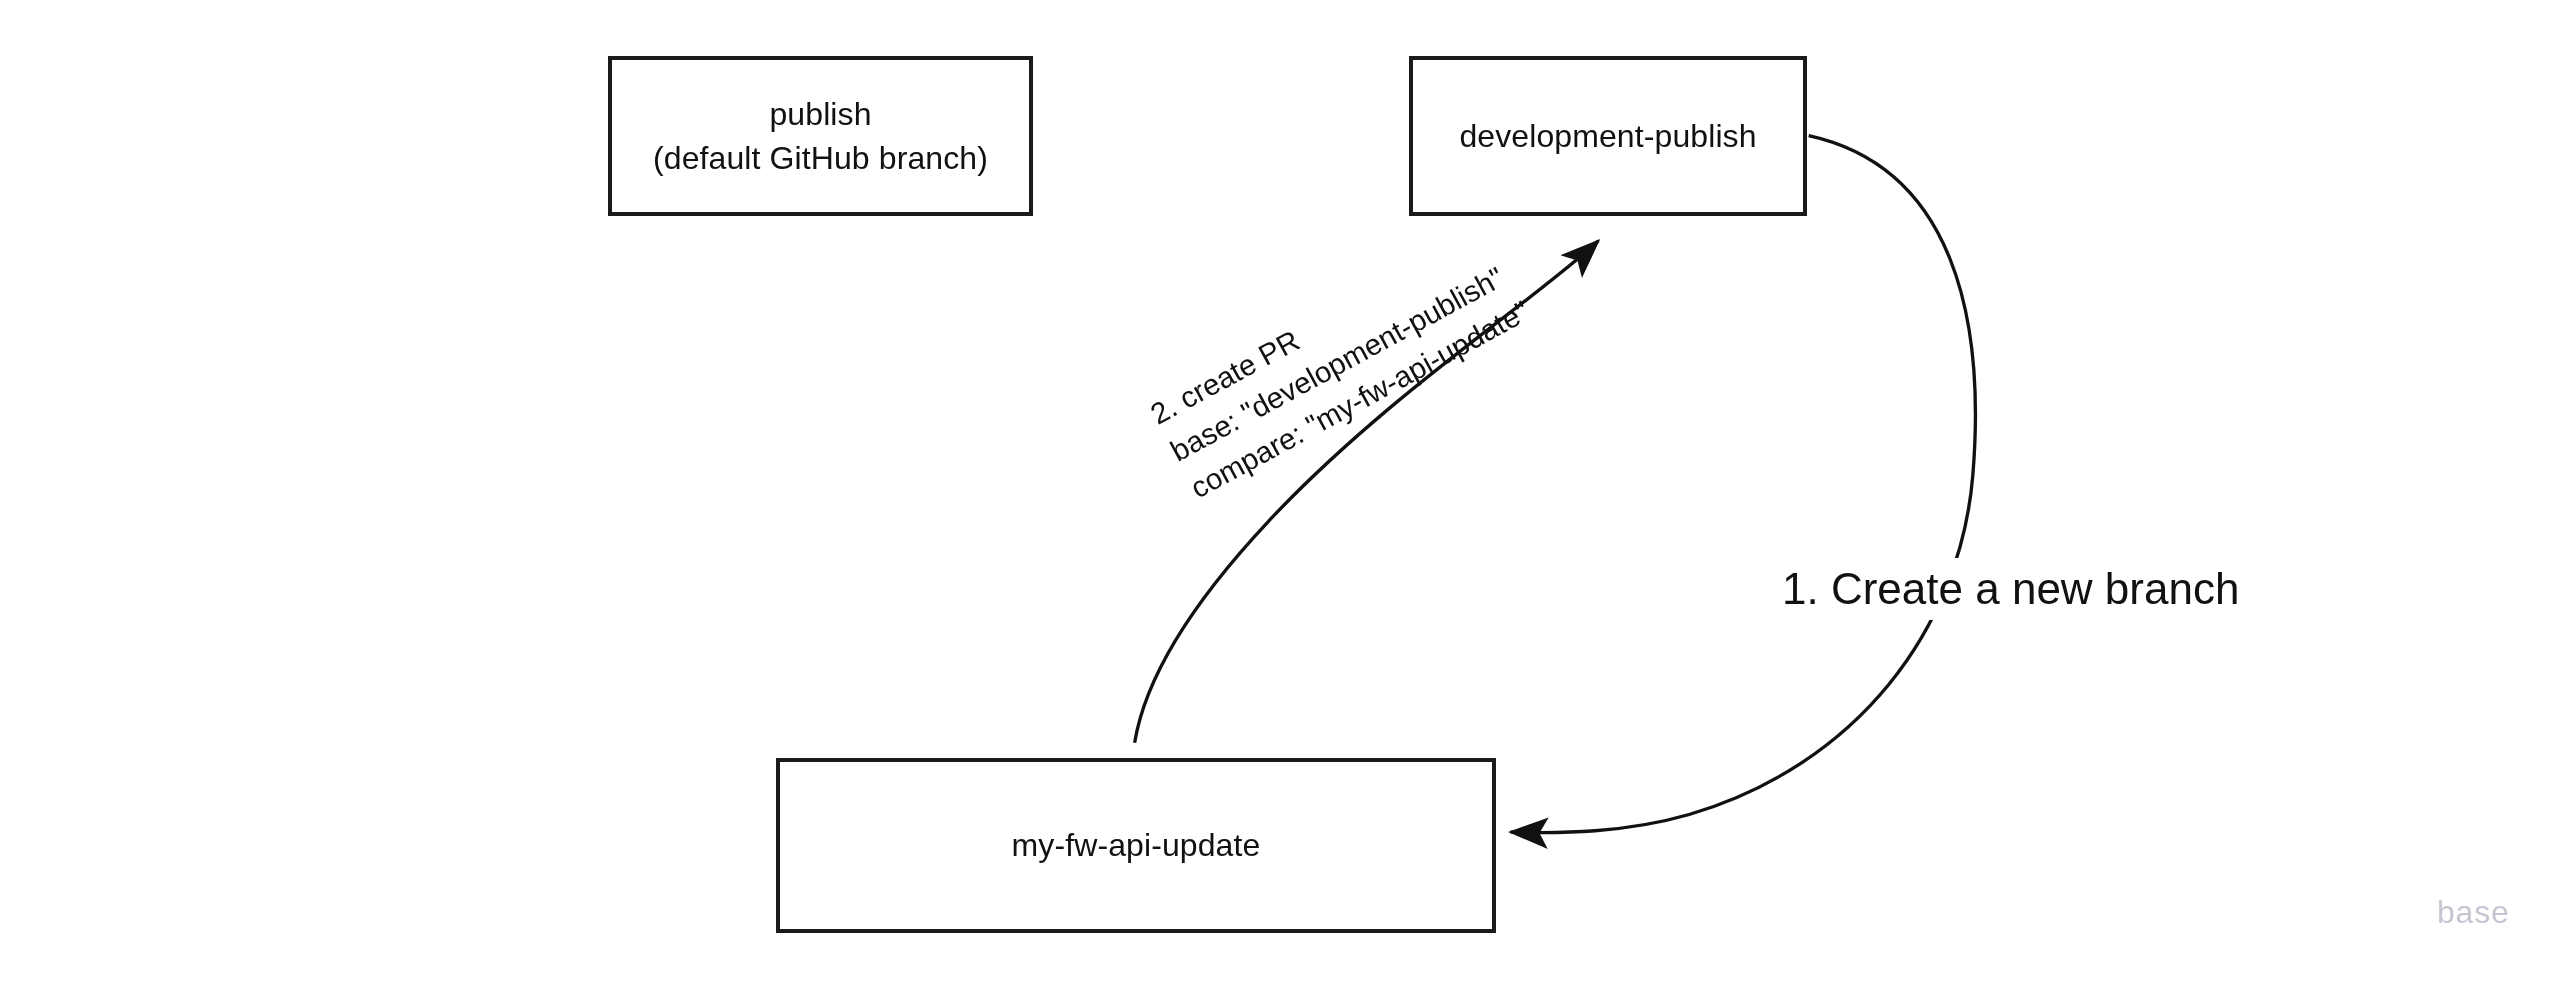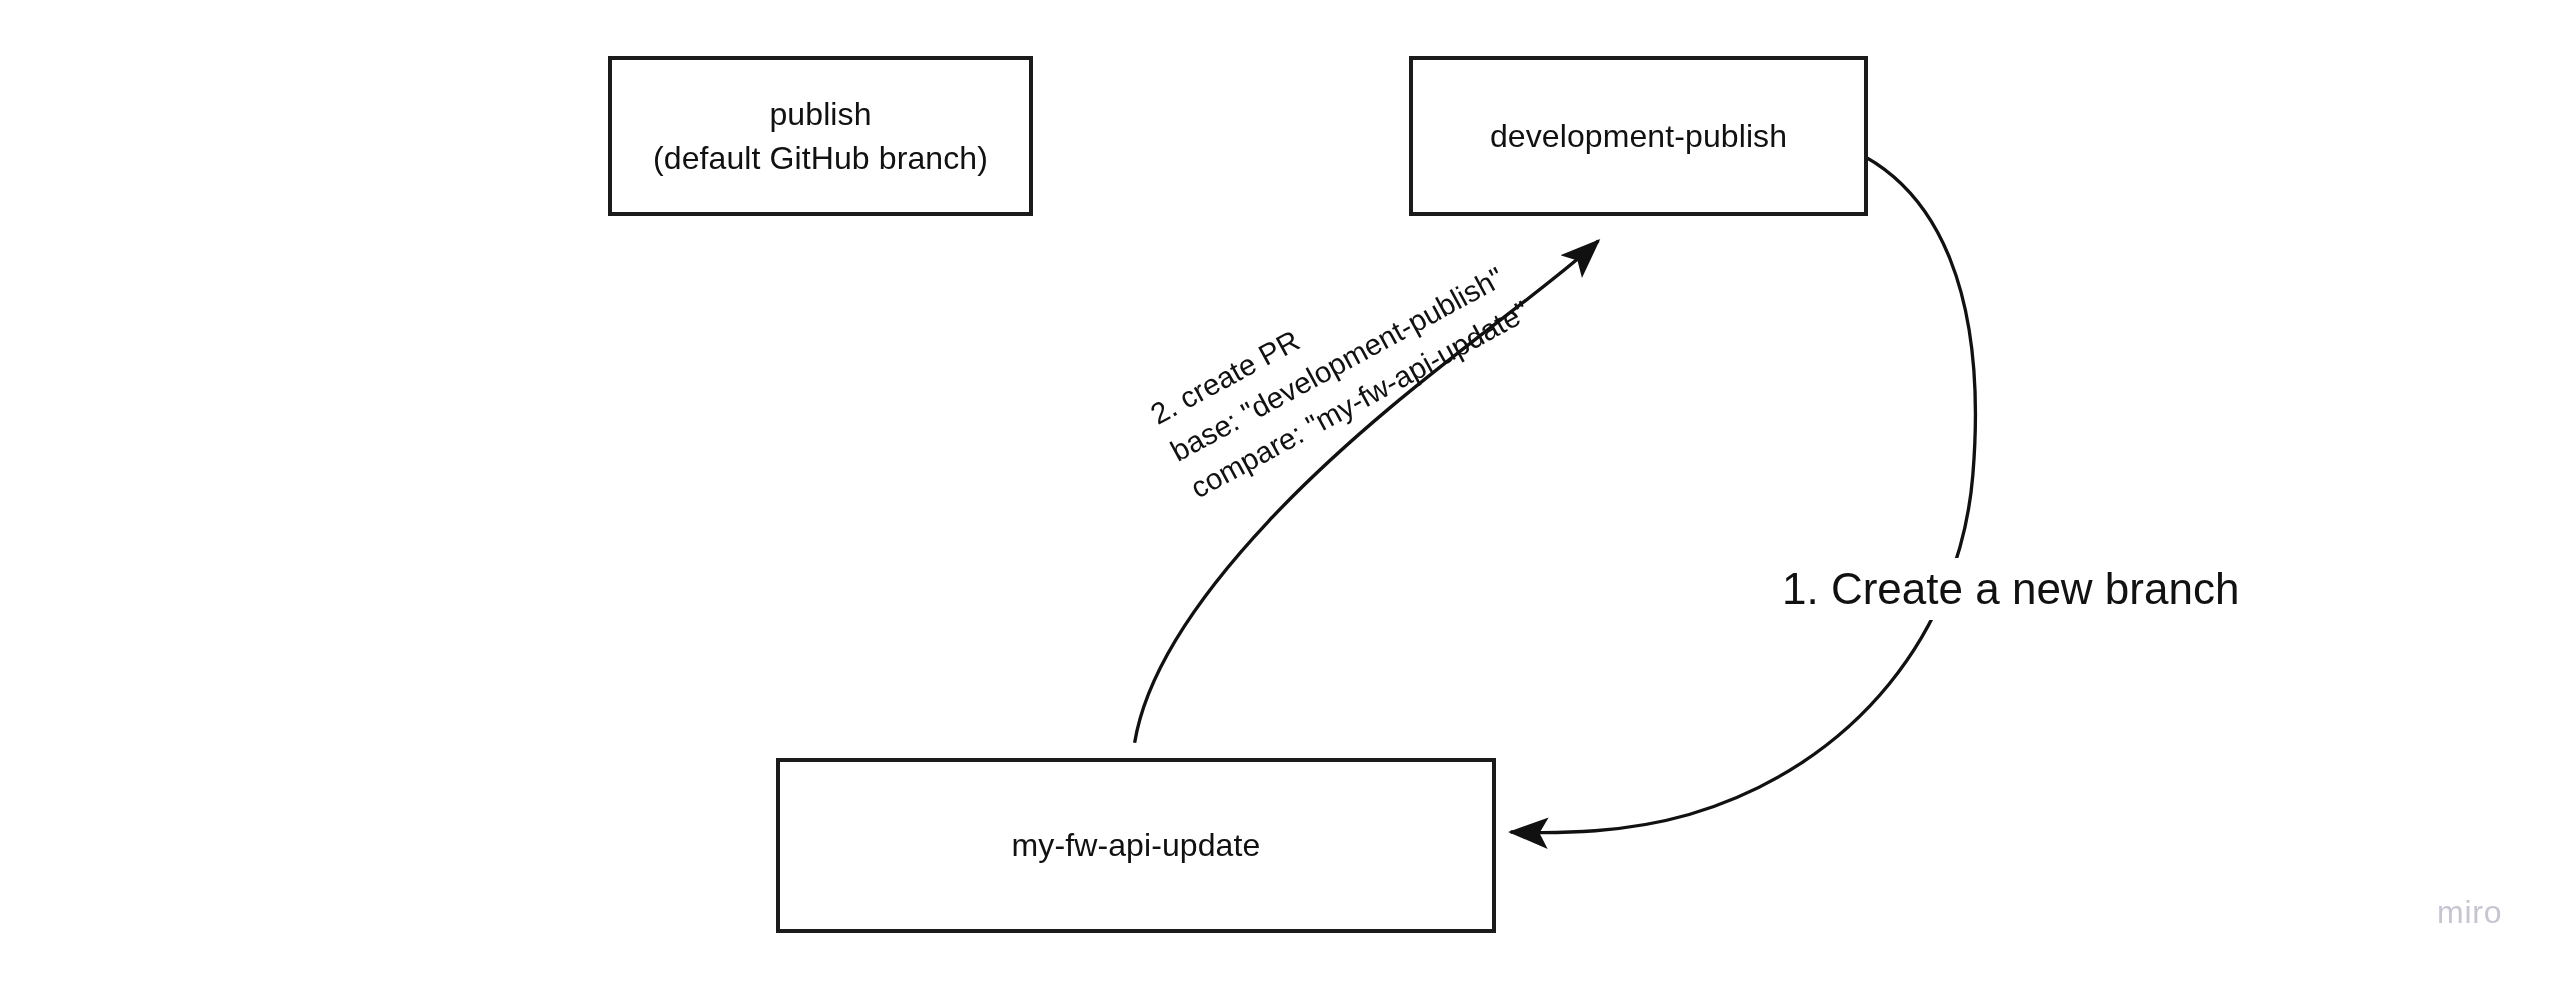--- a/index.html
+++ b/index.html
@@ -46,21 +46,21 @@
   
   #node-publish {
     left: 608px;
     top: 56px;
     width: 425px;
     height: 160px;
   }
   #node-development-publish {
     left: 1409px;
     top: 56px;
-    width: 459px;
+    width: 398px;
     height: 160px;
   }
   #node-my-fw-api-update {
     left: 776px;
     top: 758px;
     width: 720px;
     height: 175px;
   }
   .edge-label {
     position: absolute;
@@ -122,16 +122,16 @@
   <div class="node" id="node-my-fw-api-update">
     <span class="node-label">my-fw-api-update</span>
   </div>
 
   <div class="edge-label" id="label-create-pr">2. create PR
 base: "development-publish"
 compare: "my-fw-api-update"</div>
 
   <div class="edge-label" id="label-create-branch">1. Create a new branch</div>
 
-  <div id="watermark">miro</div>
+  <div id="watermark">base</div>
 
 </div>
 
 
 </body></html>

